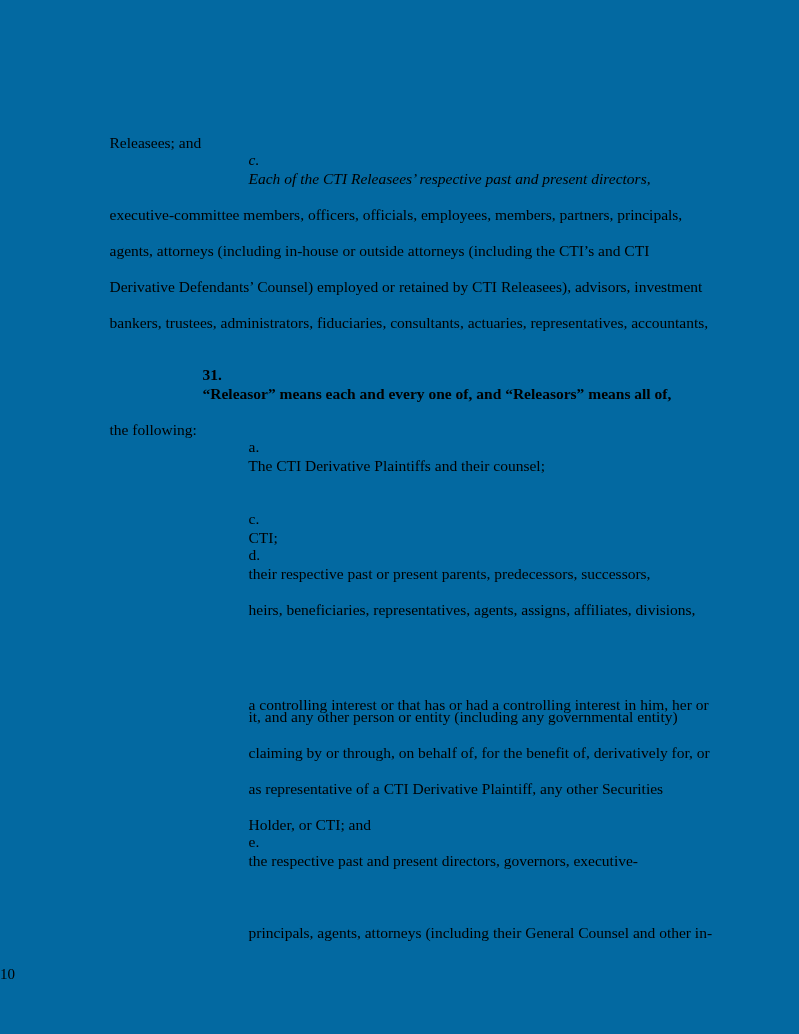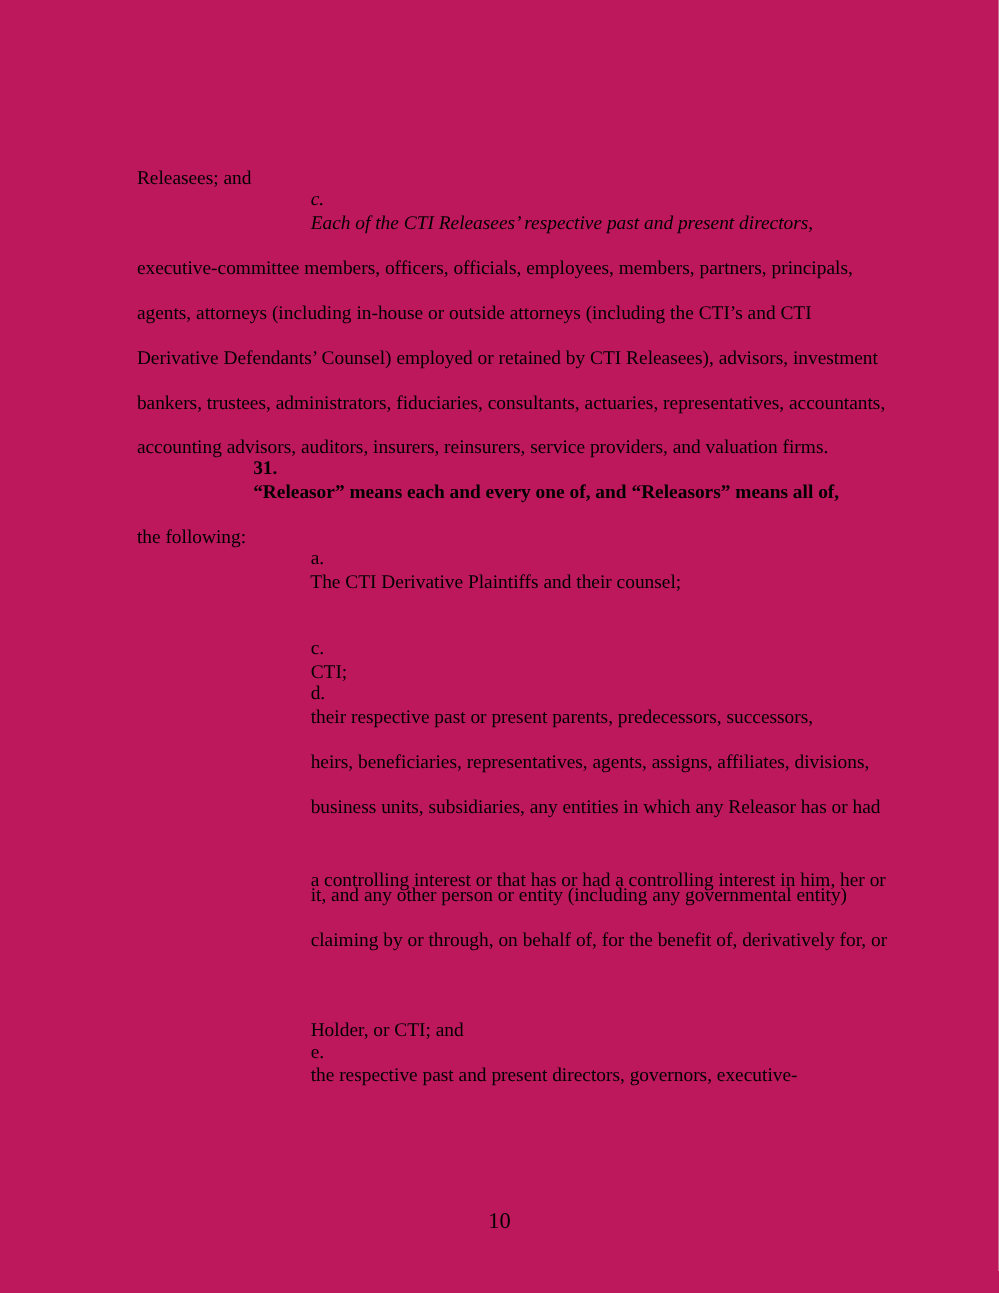--- a/index.html
+++ b/index.html
@@ -2,21 +2,21 @@
 <html><head>
 <meta charset="utf-8">
 <style>
   * { margin: 0; padding: 0; box-sizing: border-box; }
   html, body { background: #e8e8e8; }
   .page {
     position: relative;
     width: 799px;
     height: 1034px;
     margin: 0 auto;
-    background: #be185d;
+    background: #0369a1;
     font-family: "Liberation Serif", "DejaVu Serif", serif;
     font-size: 15.5px;
     color: #000000;
     overflow: hidden;
     padding-left: 39px;
   }
   .doc-body { position: absolute; inset: 0; }
   .line {
     position: absolute;
     white-space: pre;
@@ -27,23 +27,22 @@
   .indent-number { left: 187px; font-weight: bold; }
   .indent-sub    { left: 233px; }
   .label { display: inline-block; vertical-align: baseline; }
   .indent-number > .label { width: 73px; }
   .indent-sub    > .label { width: 50px; }
   .page-number {
     position: absolute;
     top: 966px;
     left: 0;
     width: 100%;
-    text-align: center;
     font-family: "Liberation Serif", "DejaVu Serif", serif;
-    font-size: 18px;
+    font-size: 15px;
     color: #000000;
   }
 </style>
 </head>
 <body>
 
 <div class="page">
   <div class="doc-body">
       <div class="line indent-margin" style="top: 95px;">
     
@@ -62,24 +61,20 @@
     <span class="text">Derivative Defendants’ Counsel) employed or retained by CTI Releasees), advisors, investment</span>
   </div>
       <div class="line indent-margin" style="top: 203px;">
     
     <span class="text">agents, attorneys (including in-house or outside attorneys (including the CTI’s and CTI</span>
   </div>
       <div class="line indent-margin" style="top: 275px;">
     
     <span class="text">bankers, trustees, administrators, fiduciaries, consultants, actuaries, representatives, accountants,</span>
   </div>
-      <div class="line indent-margin" style="top: 310px;">
-    
-    <span class="text">accounting advisors, auditors, insurers, reinsurers, service providers, and valuation firms.</span>
-  </div>
       <div class="line indent-number" style="top: 346px;">
     <span class="label">31.</span>
     <span class="text">“Releasor” means each and every one of, and “Releasors” means all of,</span>
   </div>
       <div class="line indent-margin" style="top: 382px;">
     
     <span class="text">the following:</span>
   </div>
       <div class="line indent-sub" style="top: 418px;">
     <span class="label">a.</span>
@@ -90,39 +85,43 @@
     <span class="text">CTI;</span>
   </div>
       <div class="line indent-sub" style="top: 526px;">
     <span class="label">d.</span>
     <span class="text">their respective past or present parents, predecessors, successors,</span>
   </div>
       <div class="line indent-sub" style="top: 562px;">
     
     <span class="text">heirs, beneficiaries, representatives, agents, assigns, affiliates, divisions,</span>
   </div>
-      <div class="line indent-sub" style="top: 598px;">
-    
-    <span class="text">business units, subsidiaries, any entities in which any Releasor has or had</span>
-  </div>
       <div class="line indent-sub" style="top: 657px;">
     
     <span class="text">a controlling interest or that has or had a controlling interest in him, her or</span>
   </div>
       <div class="line indent-sub" style="top: 669px;">
     
     <span class="text">it, and any other person or entity (including any governmental entity)</span>
   </div>
       <div class="line indent-sub" style="top: 705px;">
     
     <span class="text">claiming by or through, on behalf of, for the benefit of, derivatively for, or</span>
   </div>
+      <div class="line indent-sub" style="top: 741px;">
+    
+    <span class="text">as representative of a CTI Derivative Plaintiff, any other Securities</span>
+  </div>
       <div class="line indent-sub" style="top: 777px;">
     
     <span class="text">Holder, or CTI; and</span>
   </div>
       <div class="line indent-sub" style="top: 813px;">
     <span class="label">e.</span>
     <span class="text">the respective past and present directors, governors, executive-</span>
   </div>
+      <div class="line indent-sub" style="top: 885px;">
+    
+    <span class="text">principals, agents, attorneys (including their General Counsel and other in-</span>
+  </div>
     </div>
   <div class="page-number">10</div>
 </div>
 
 </body></html>

